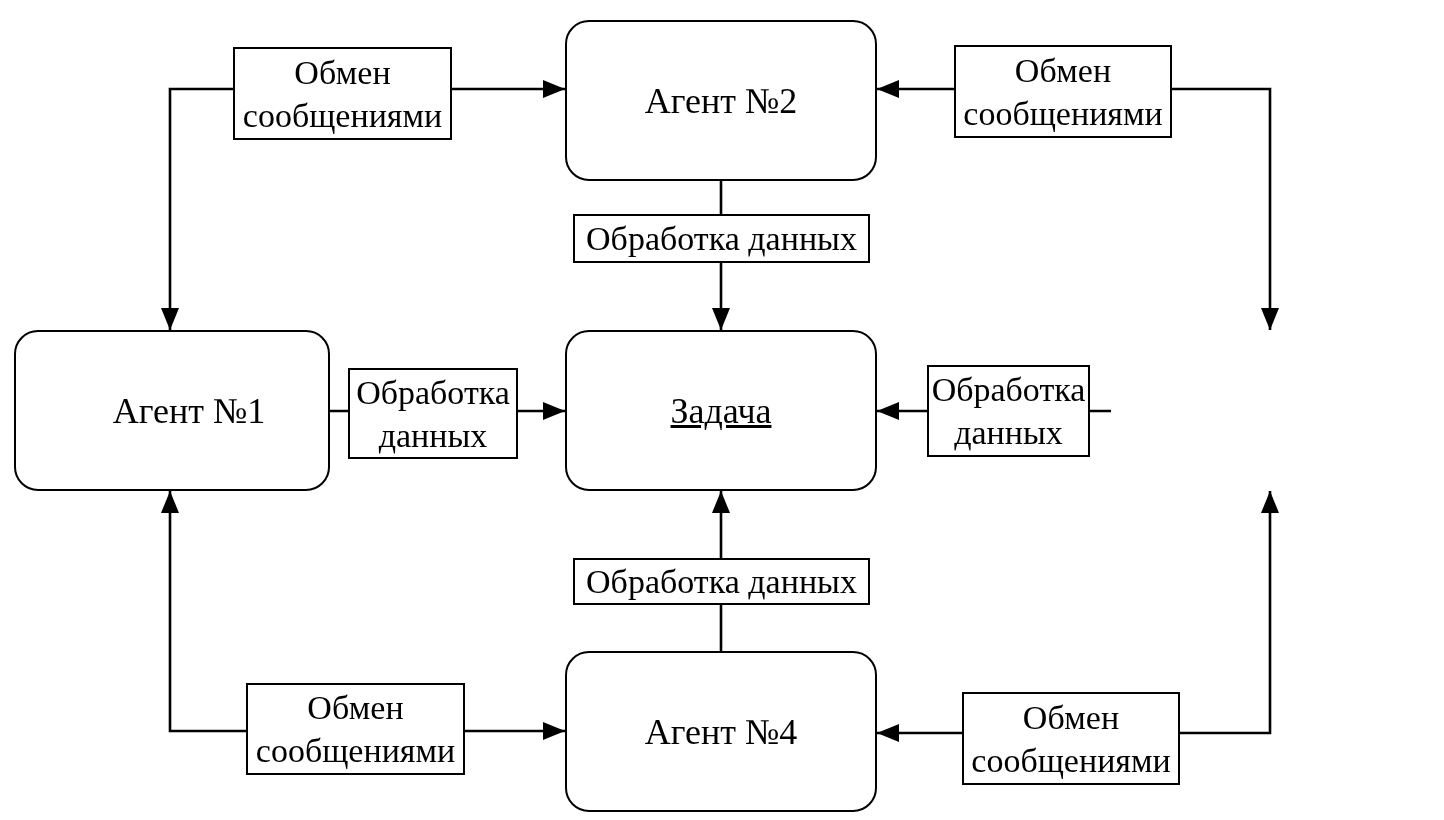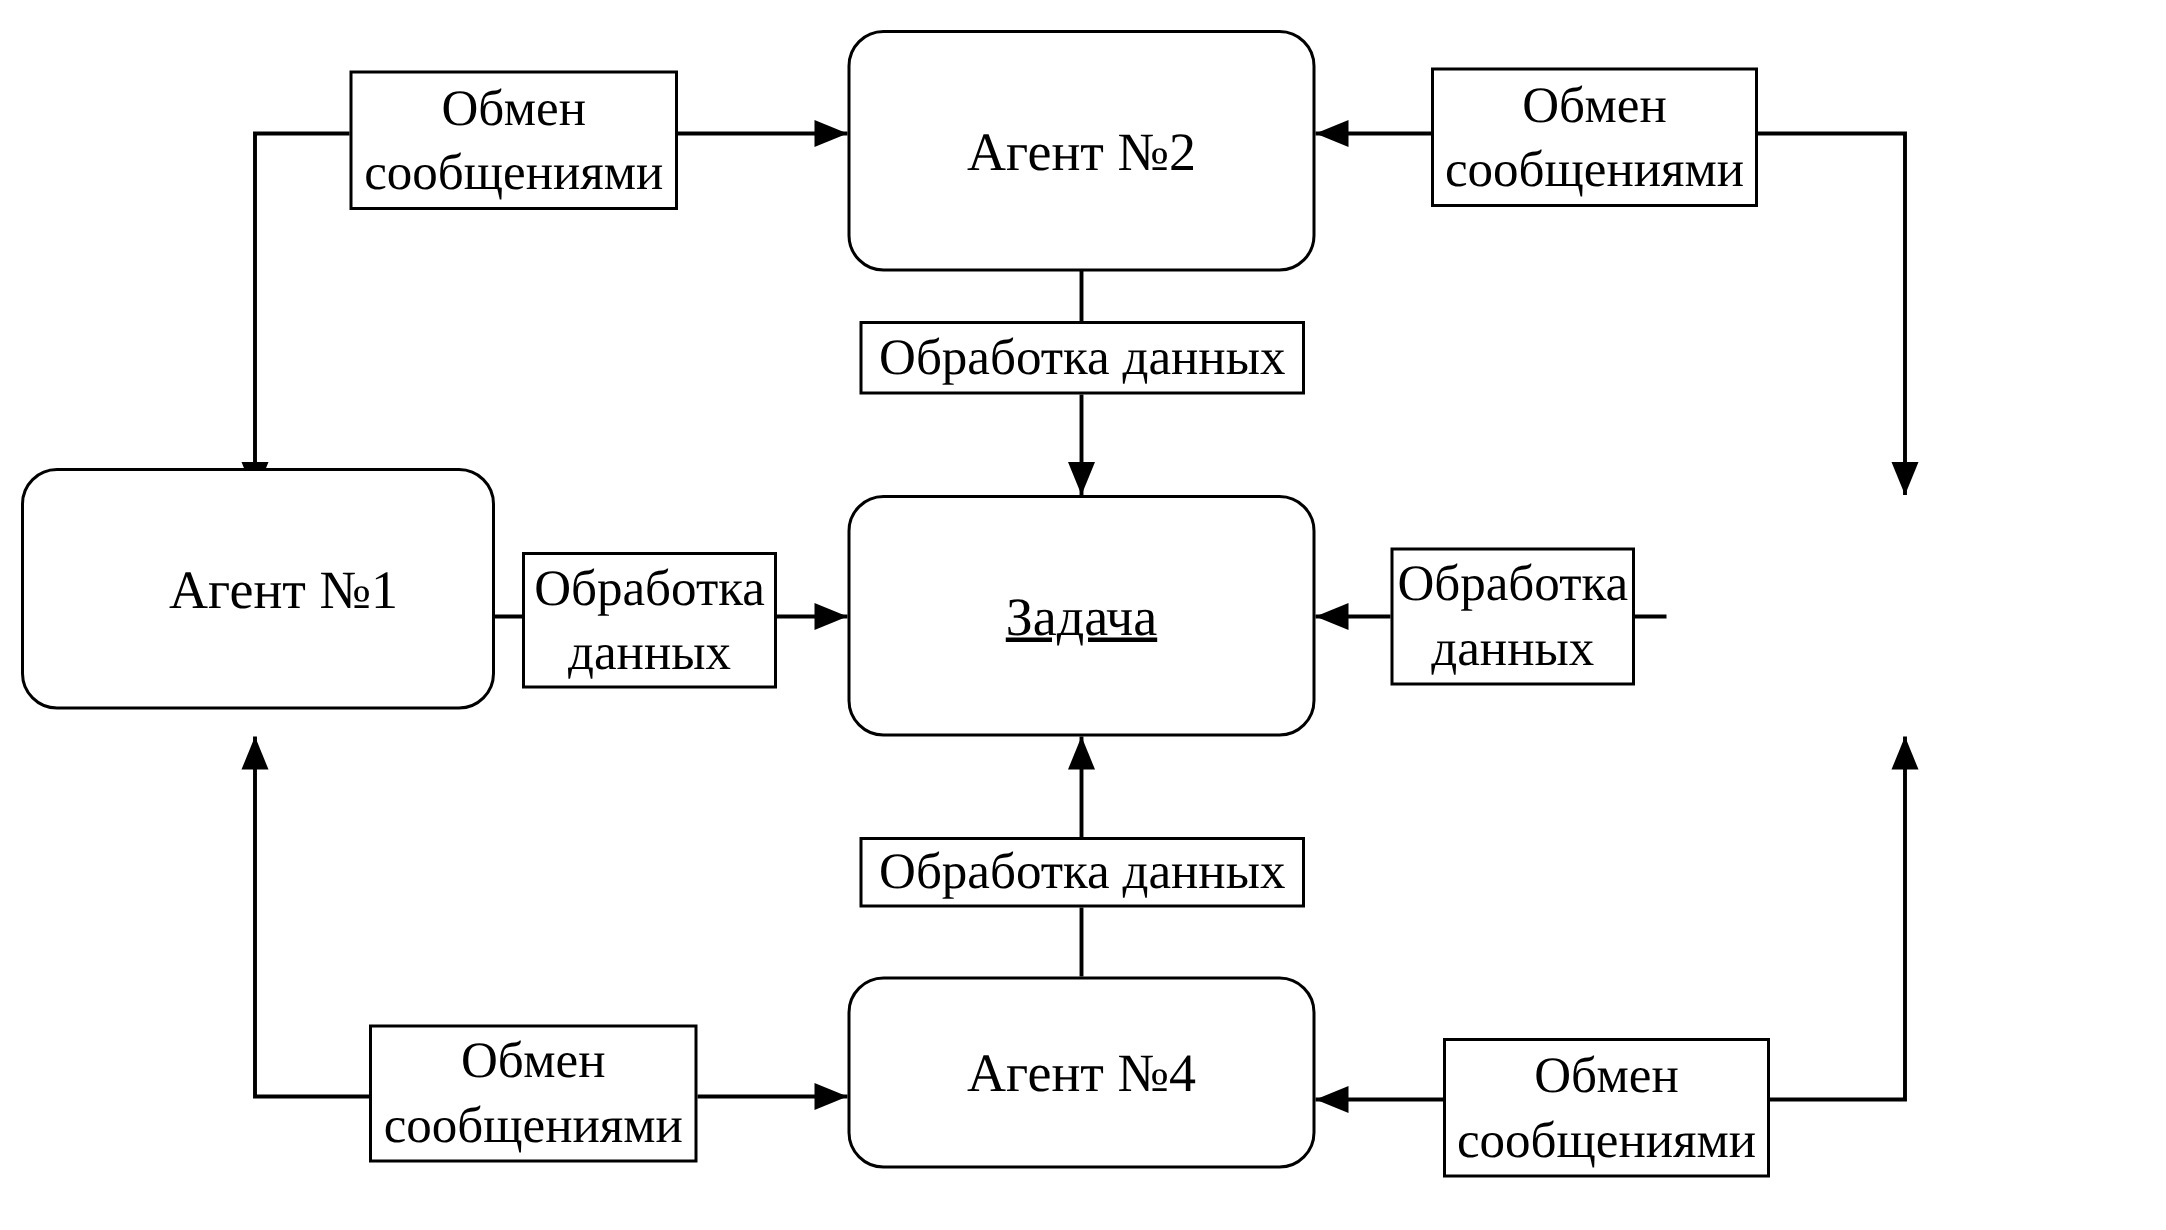--- a/index.html
+++ b/index.html
@@ -36,25 +36,25 @@
     z-index: 2;
     background: #ffffff;
     border: 2.6px solid #000000;
     border-radius: 24px;
     display: flex;
     align-items: center;
     justify-content: center;
     font-size: 36px;
     text-align: center;
   }
-  #node-agent1 { left: 14px;   top: 312px; width: 316px; height: 161px; padding-left: 34px; }
+  #node-agent1 { left: 14px;   top: 330px; width: 316px; height: 161px; padding-left: 34px; }
   #node-agent2 { left: 565px;  top: 20px;  width: 312px; height: 161px; }
   #node-task   { left: 565px;  top: 330px; width: 312px; height: 161px; text-decoration: underline; }
   #node-agent3 { left: 1111px; top: 330px; width: 316px; height: 161px; }
-  #node-agent4 { left: 565px;  top: 651px; width: 312px; height: 128px; }
+  #node-agent4 { left: 565px;  top: 651px; width: 312px; height: 161px; }
 
   .edge-label {
     position: absolute;
     z-index: 2;
     background: #ffffff;
     border: 2px solid #000000;
     display: flex;
     flex-direction: column;
     align-items: center;
     justify-content: center;

